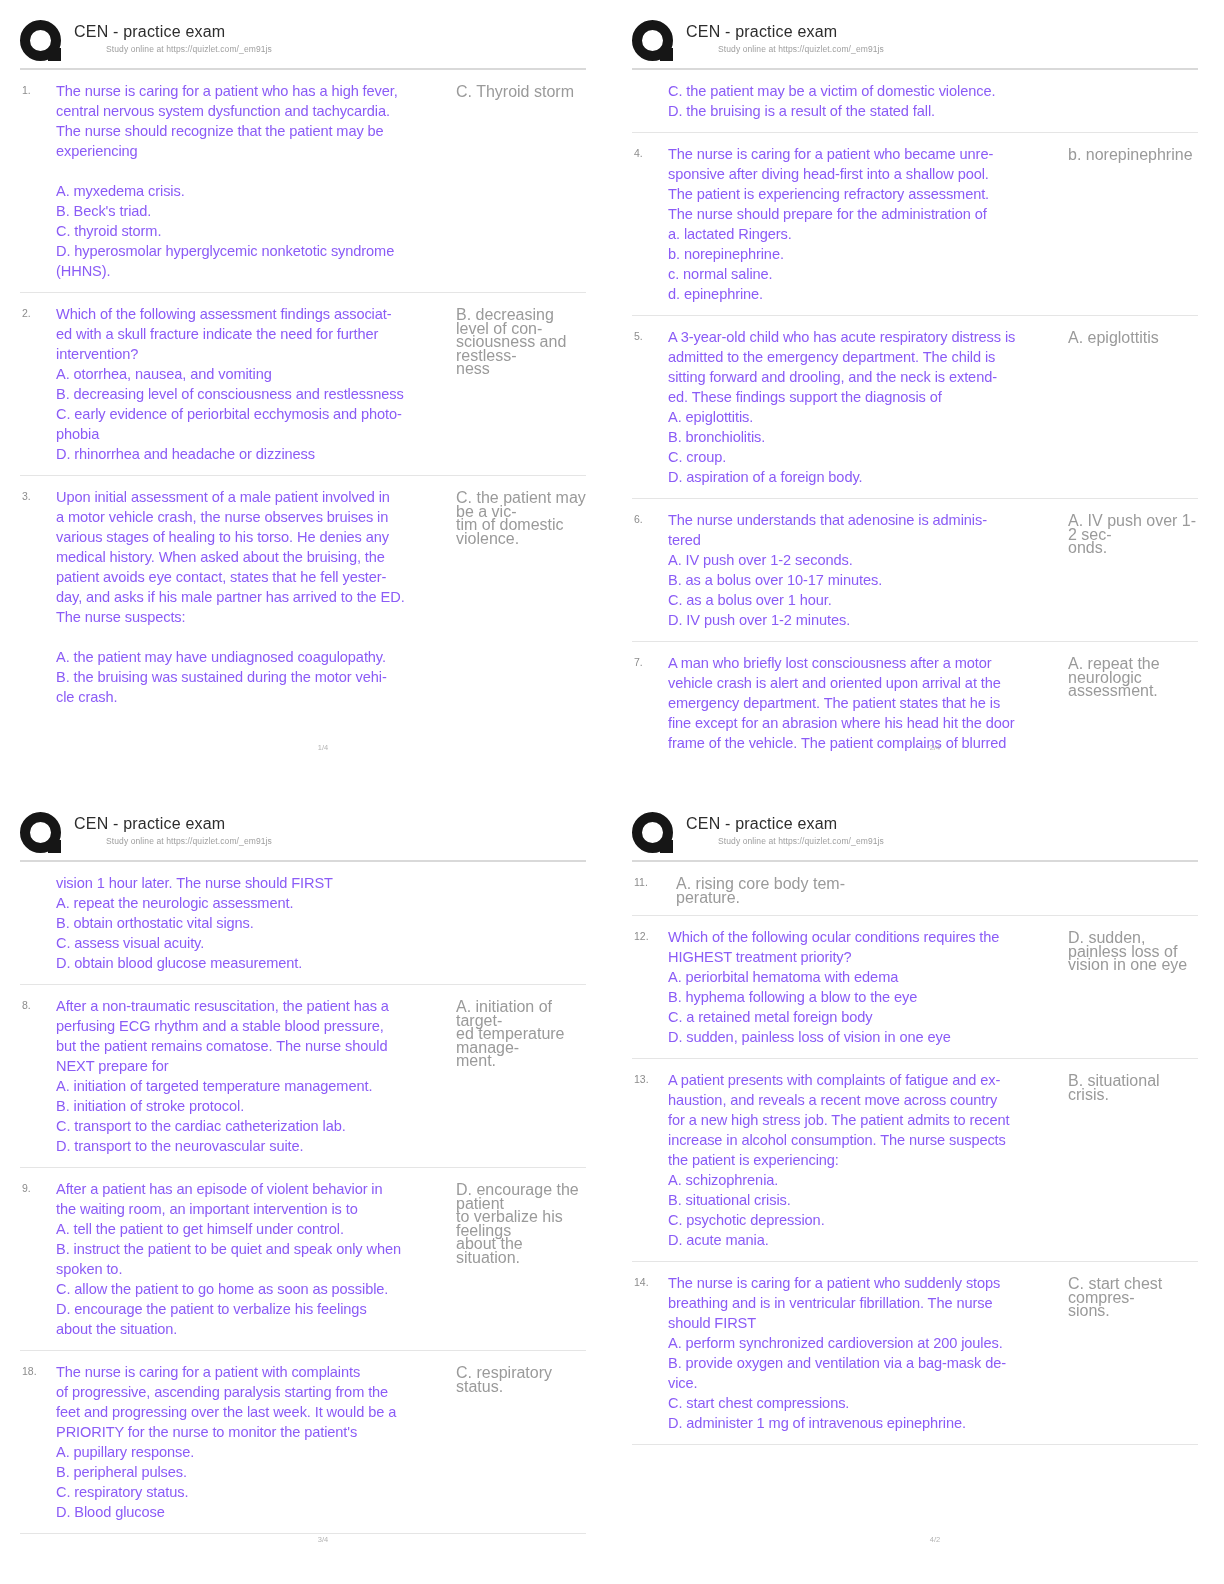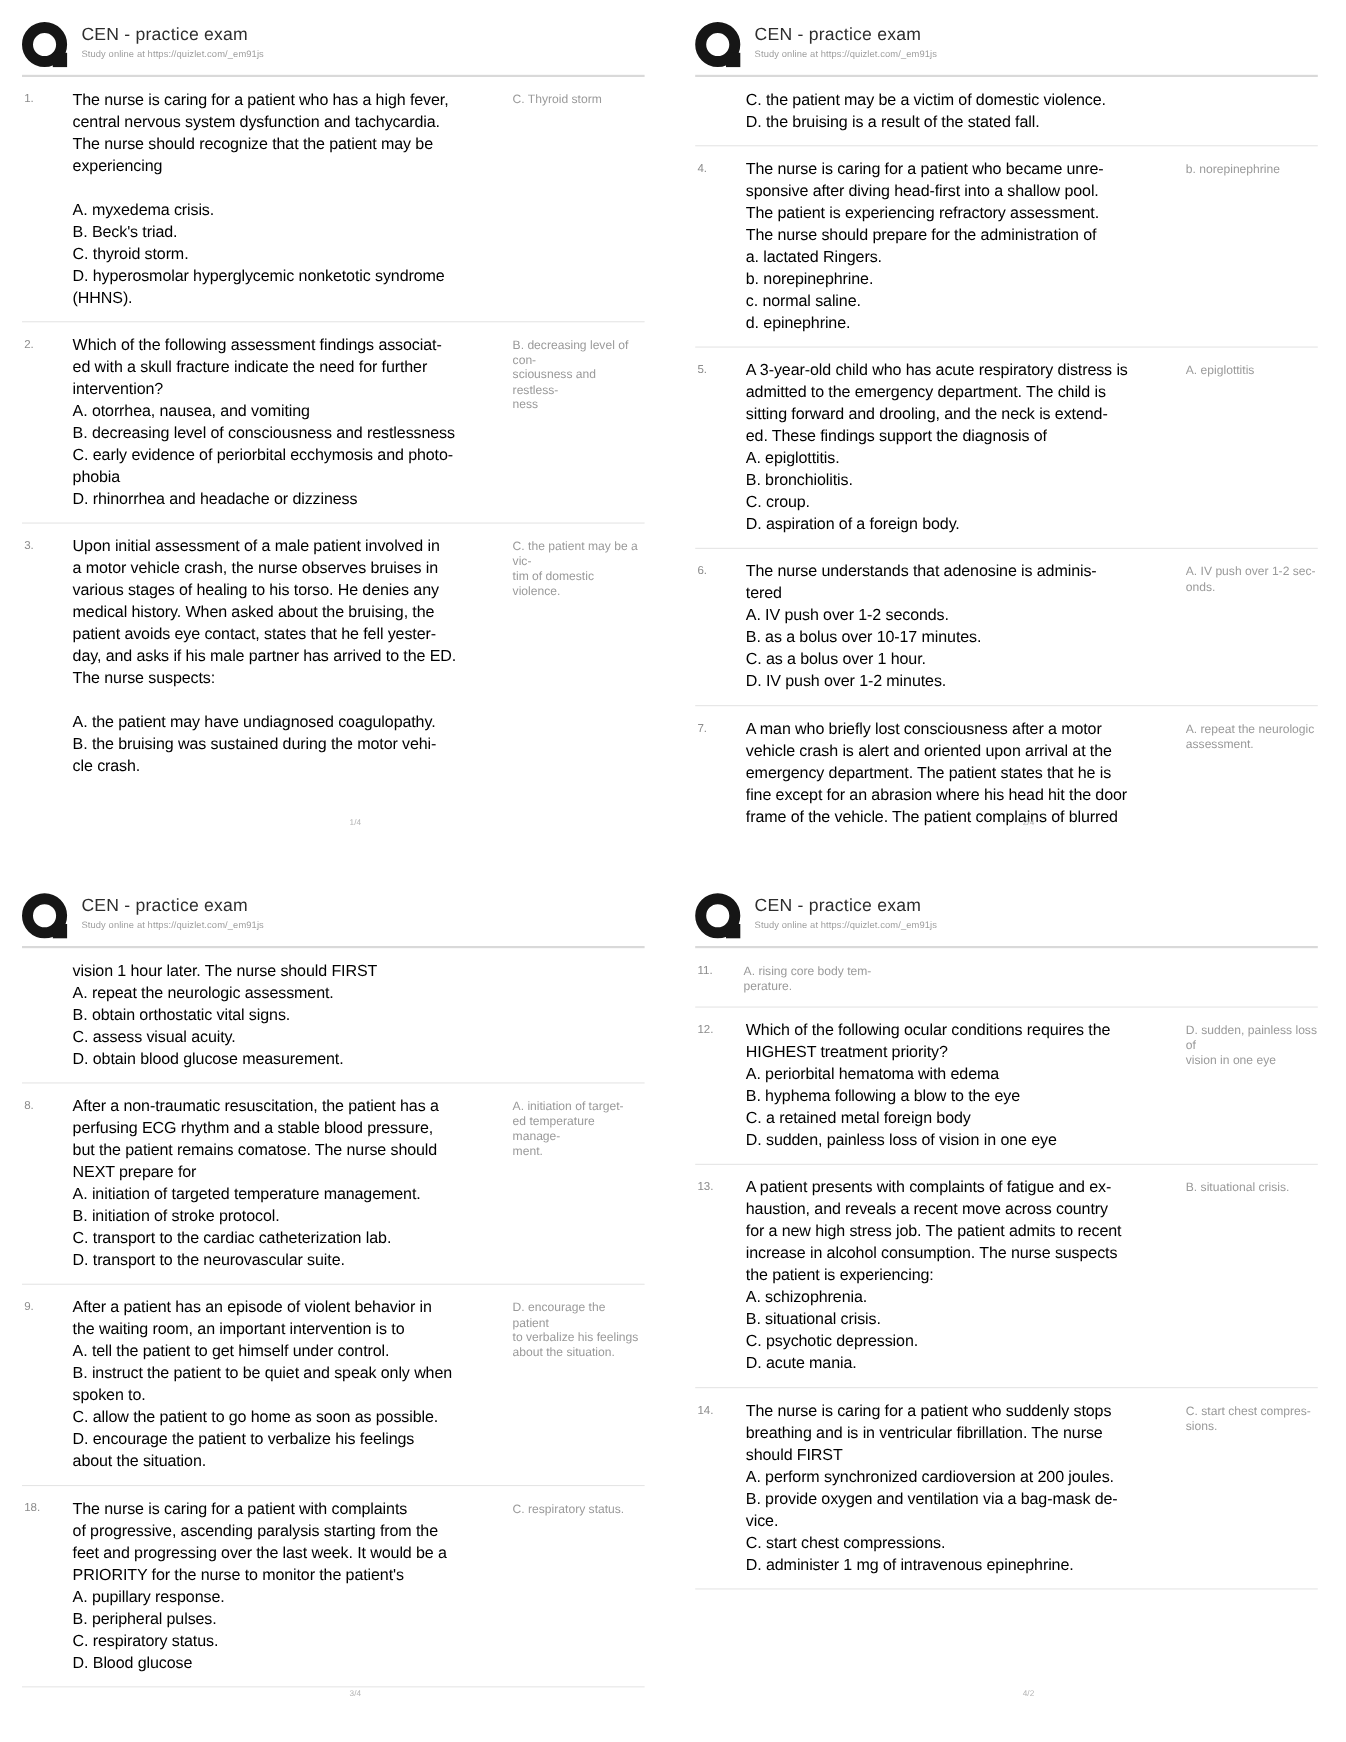--- a/index.html
+++ b/index.html
@@ -12,28 +12,28 @@
   .sheet { display:grid; grid-template-columns:612px 612px; grid-template-rows:792px 792px; }
   .page { width:612px; height:792px; position:relative; padding:20px 26px 0 20px; overflow:hidden; }
 
   
   .page-header { display:flex; align-items:flex-start; gap:11px; padding-bottom:5px; border-bottom:2px solid #d9d9d9; }
   .q-logo { position:relative; width:43px; height:43px; flex:none; }
   .q-ring { width:41px; height:41px; border:10px solid #161616; border-radius:50%; }
   .q-tail { position:absolute; width:13px; height:13px; right:2px; bottom:2px; background:#161616; }
   .hdr-text { padding-top:3px; }
   .title { font-size:16px; font-weight:normal; color:#2d2d2d; letter-spacing:0.2px; }
-  .subtitle { font-size:8.5px; color:#9e9e9e; margin-top:3px; letter-spacing:0.1px; }
+  .subtitle { font-size:8.5px; color:#9e9e9e; margin-top:3px; letter-spacing:0.1px;margin-left:32px; }
 
   
   .q-row { display:flex; align-items:flex-start; padding:11px 0 11px 2px; }
   .q-row + .q-row, .end-divider { border-top:1px solid #e5e5e5; }
   .q-num { width:34px; flex:none; font-size:10.5px; color:#8c8c8c; padding-top:3px; }
-  .q-text { width:392px; flex:none; font-size:14.6px; line-height:20px; color:#000000; white-space:pre-line; letter-spacing:-0.1px;margin-left:10px; }
-  .q-ans { flex:1; font-size:11px; line-height:13.5px; color:#9a9a9a; white-space:pre-line; padding:4px 0 0 8px; }
+  .q-text { width:392px; flex:none; font-size:14.6px; line-height:20px; color:#8b5cf6; white-space:pre-line; letter-spacing:-0.1px; }
+  .q-ans { flex:1; font-size:16px; line-height:13.5px; color:#9a9a9a; white-space:pre-line; padding:4px 0 0 8px; }
 
   .end-divider { height:1px; }
 
   .page-footer { position:absolute; bottom:40px; left:17px; width:100%; text-align:center; font-size:7.5px; color:#b3b3b3; }
 </style>
 </head>
 <body>
 
 <div class="sheet">
 

